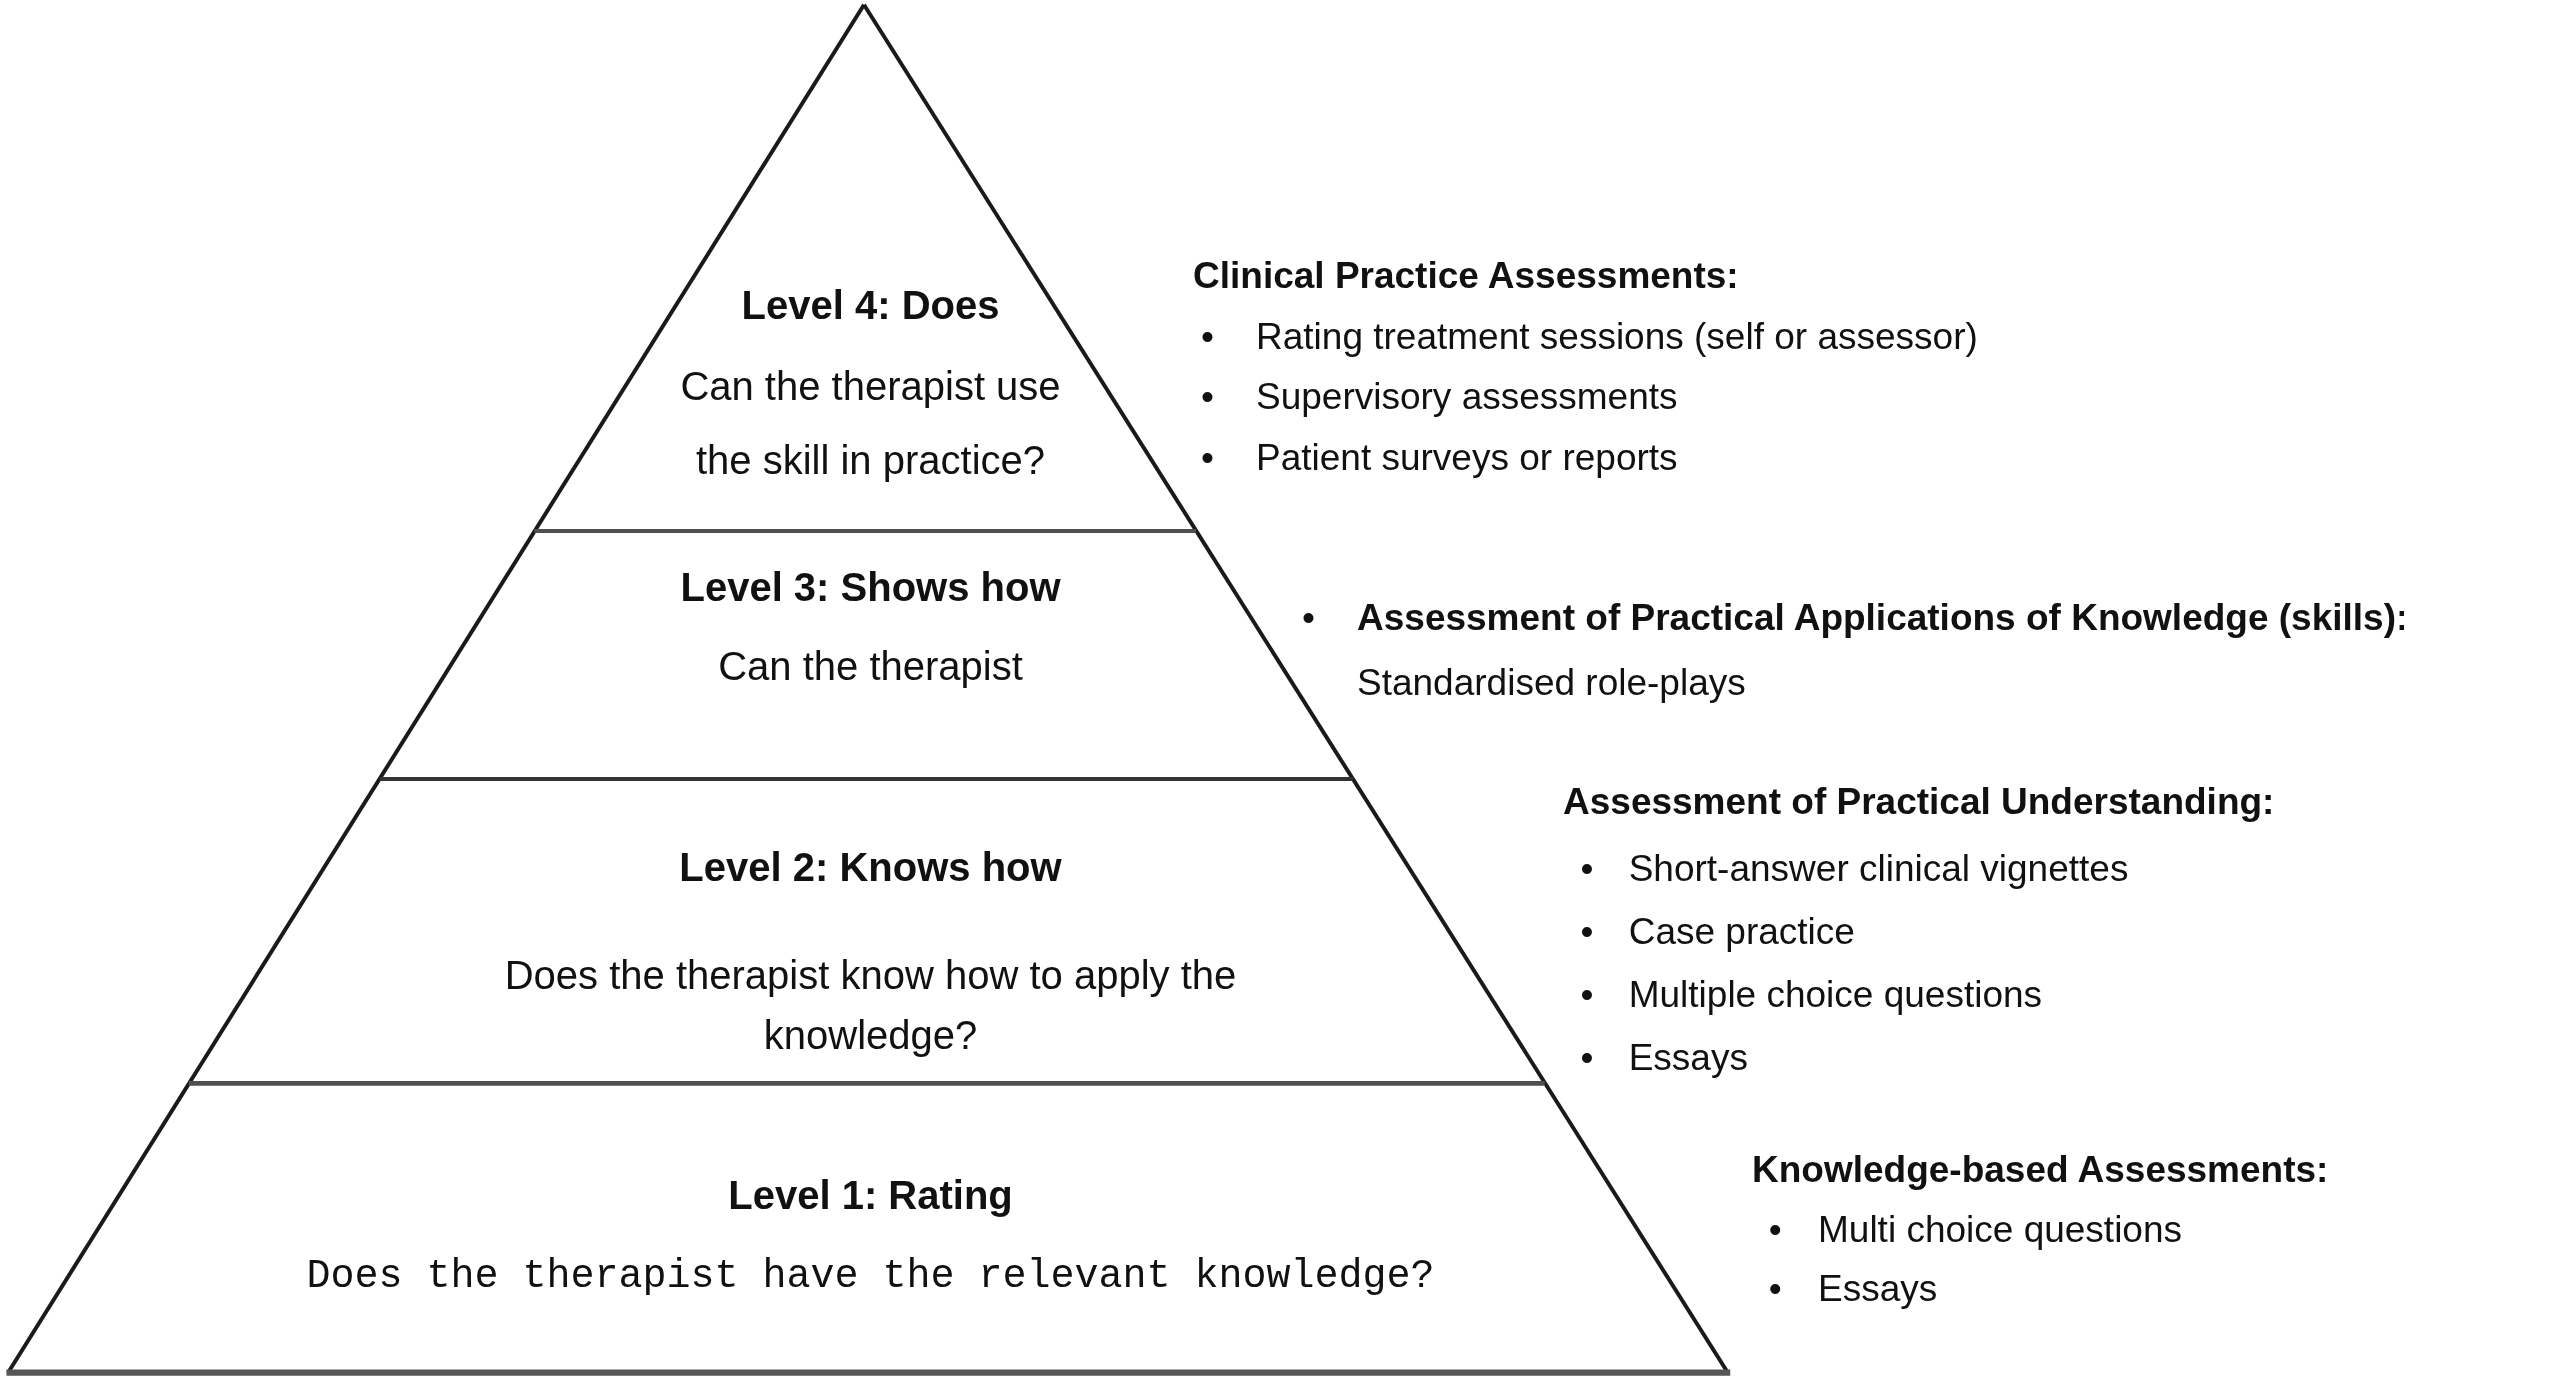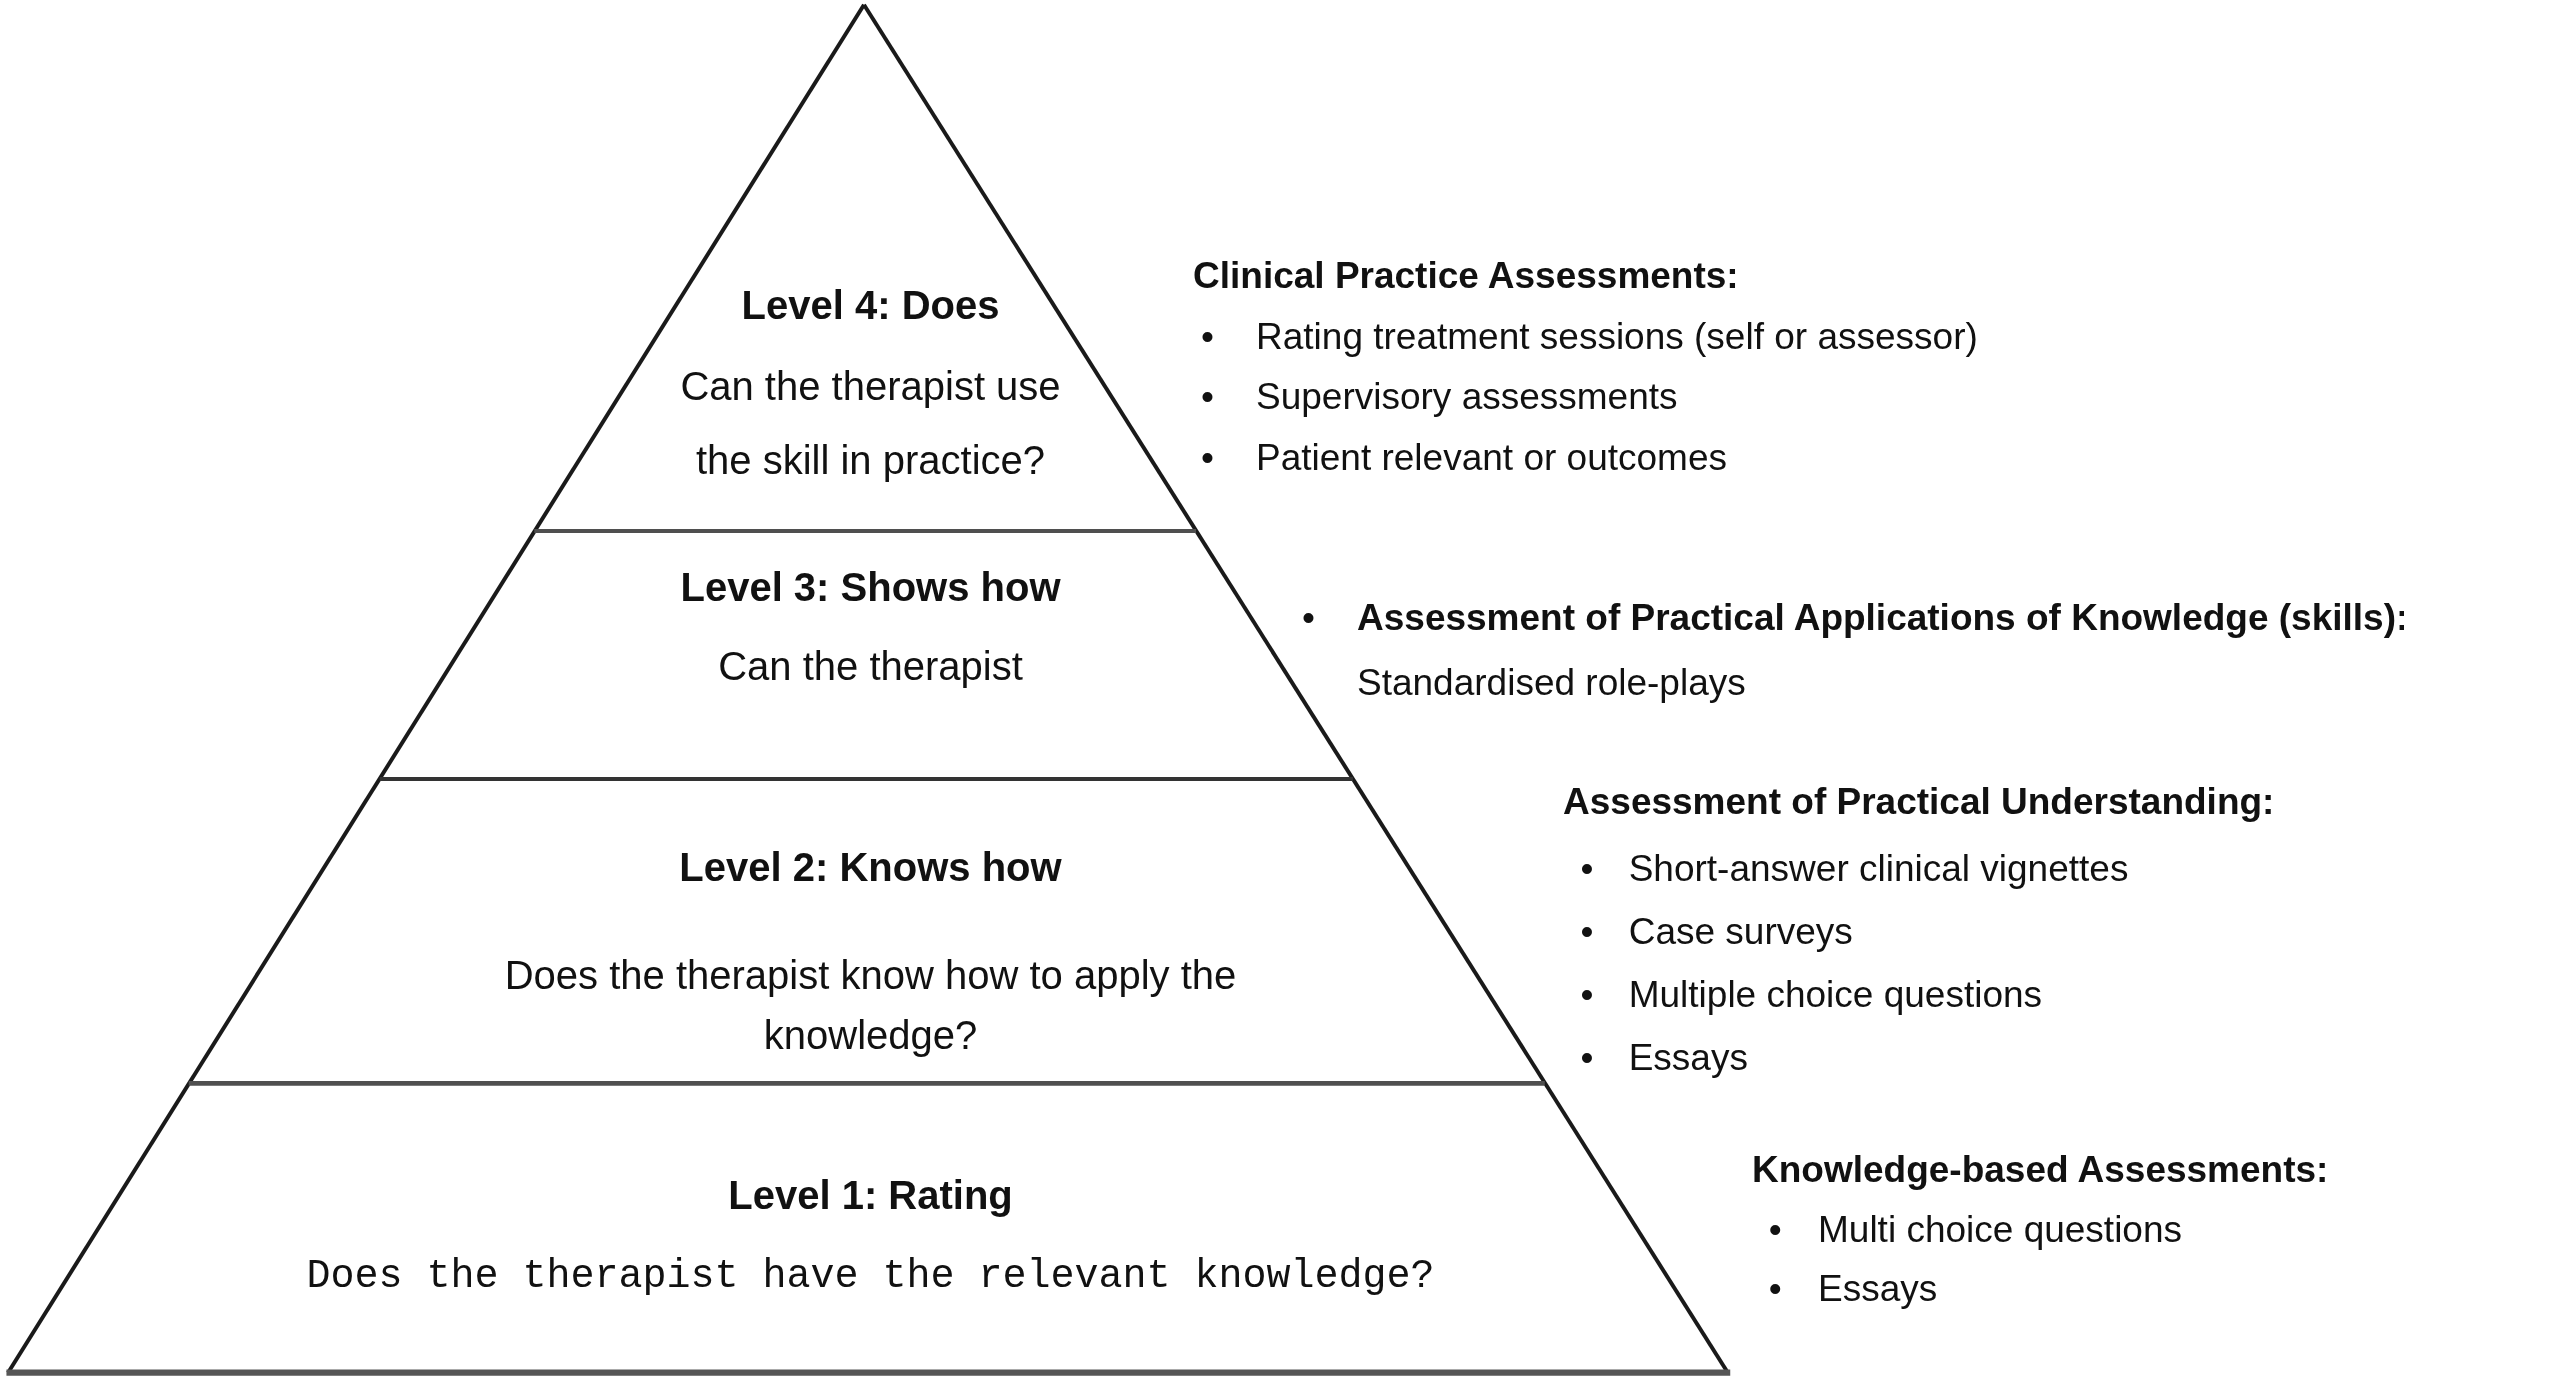--- a/index.html
+++ b/index.html
@@ -111,41 +111,41 @@
     <div class="row">
       <span class="dot">•</span>
       <span>Rating treatment sessions (self or assessor)</span>
     </div>
     <div class="row">
       <span class="dot">•</span>
       <span>Supervisory assessments</span>
     </div>
     <div class="row">
       <span class="dot">•</span>
-      <span>Patient relevant or outcomes</span>
+      <span>Patient surveys or reports</span>
     </div>
   </div>
 
   <div class="ann ann-2">
     <div class="row">
       <span class="dot">•</span>
       <span class="bold">Assessment of Practical Applications of Knowledge (skills):</span>
     </div>
     <div class="subline">Standardised role-plays</div>
   </div>
 
   <div class="ann ann-3">
     <div class="heading">Assessment of Practical Understanding:</div>
     <div class="row">
       <span class="dot">•</span>
       <span>Short-answer clinical vignettes</span>
     </div>
     <div class="row">
       <span class="dot">•</span>
-      <span>Case surveys</span>
+      <span>Case practice</span>
     </div>
     <div class="row">
       <span class="dot">•</span>
       <span>Multiple choice questions</span>
     </div>
     <div class="row">
       <span class="dot">•</span>
       <span>Essays</span>
     </div>
   </div>

